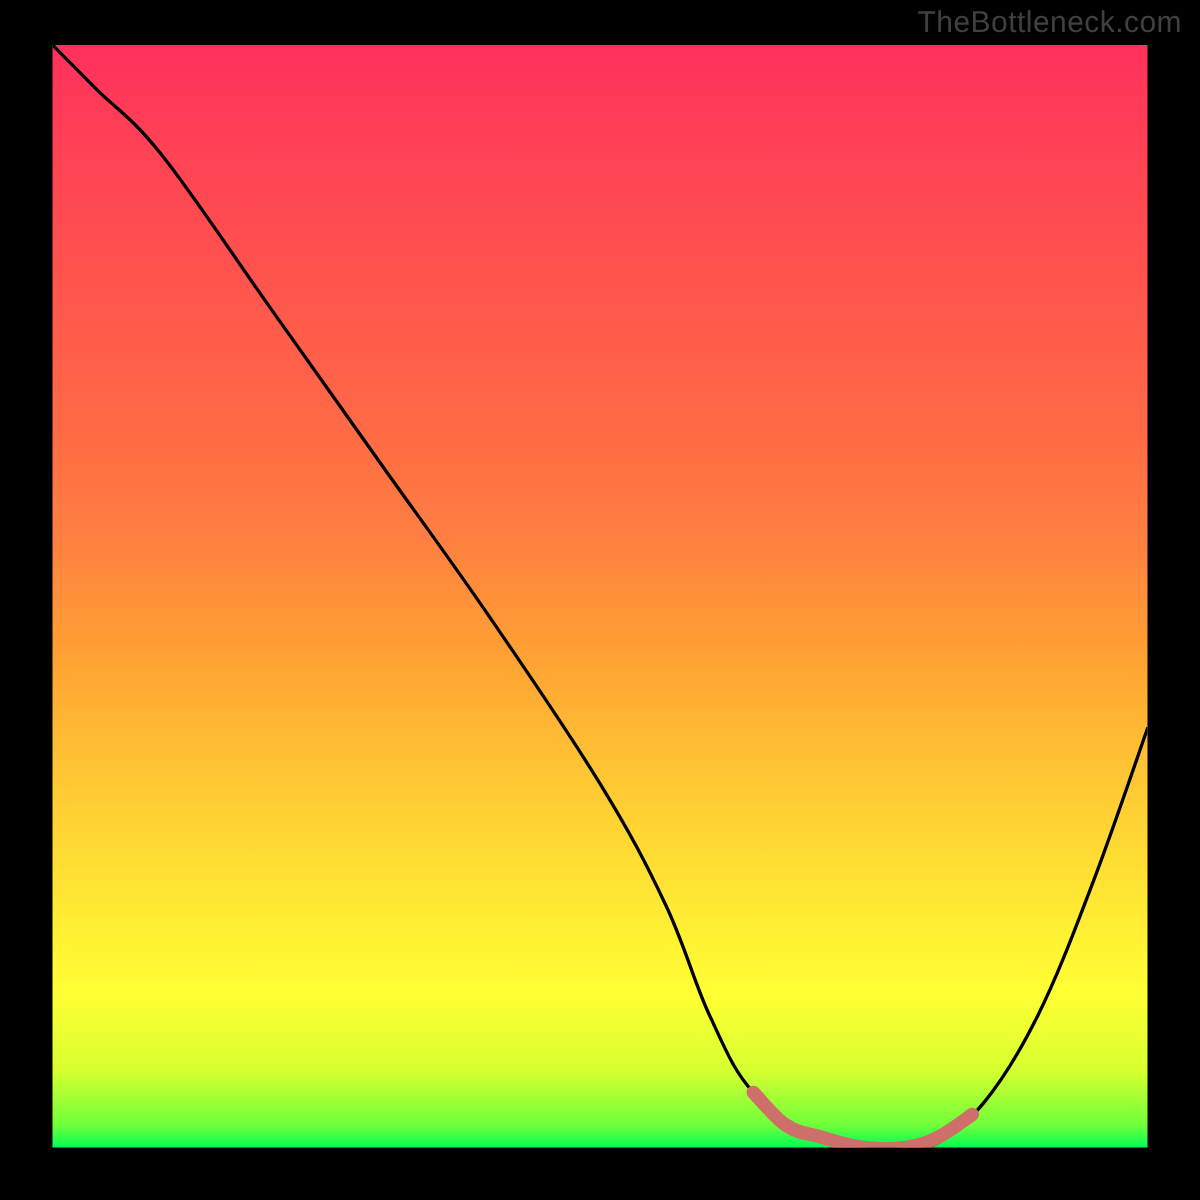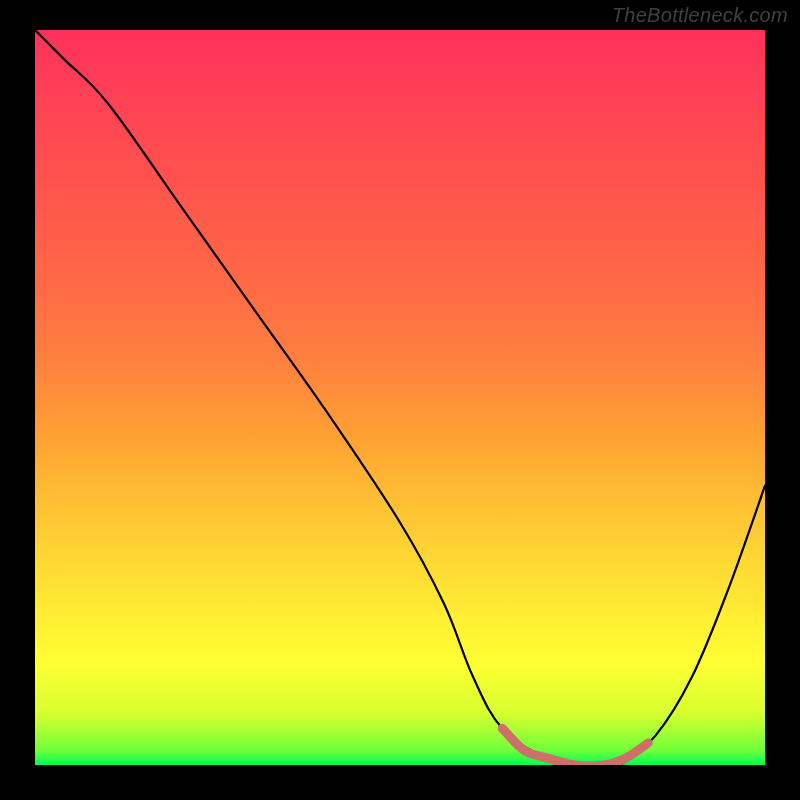--- a/index.html
+++ b/index.html
@@ -13,21 +13,20 @@
   }
   .watermark {
     position: absolute;
     top: 4px;
     right: 12px;
     color: #404040;
     font-size: 20px;
     font-weight: 500;
     z-index: 10;
     letter-spacing: 0.3px;
-    font-style: italic;
   }
   .plot-area {
     position: absolute;
     left: 35px;
     top: 30px;
     width: 730px;
     height: 735px;
   }
   .gradient-bg {
     position: absolute;

